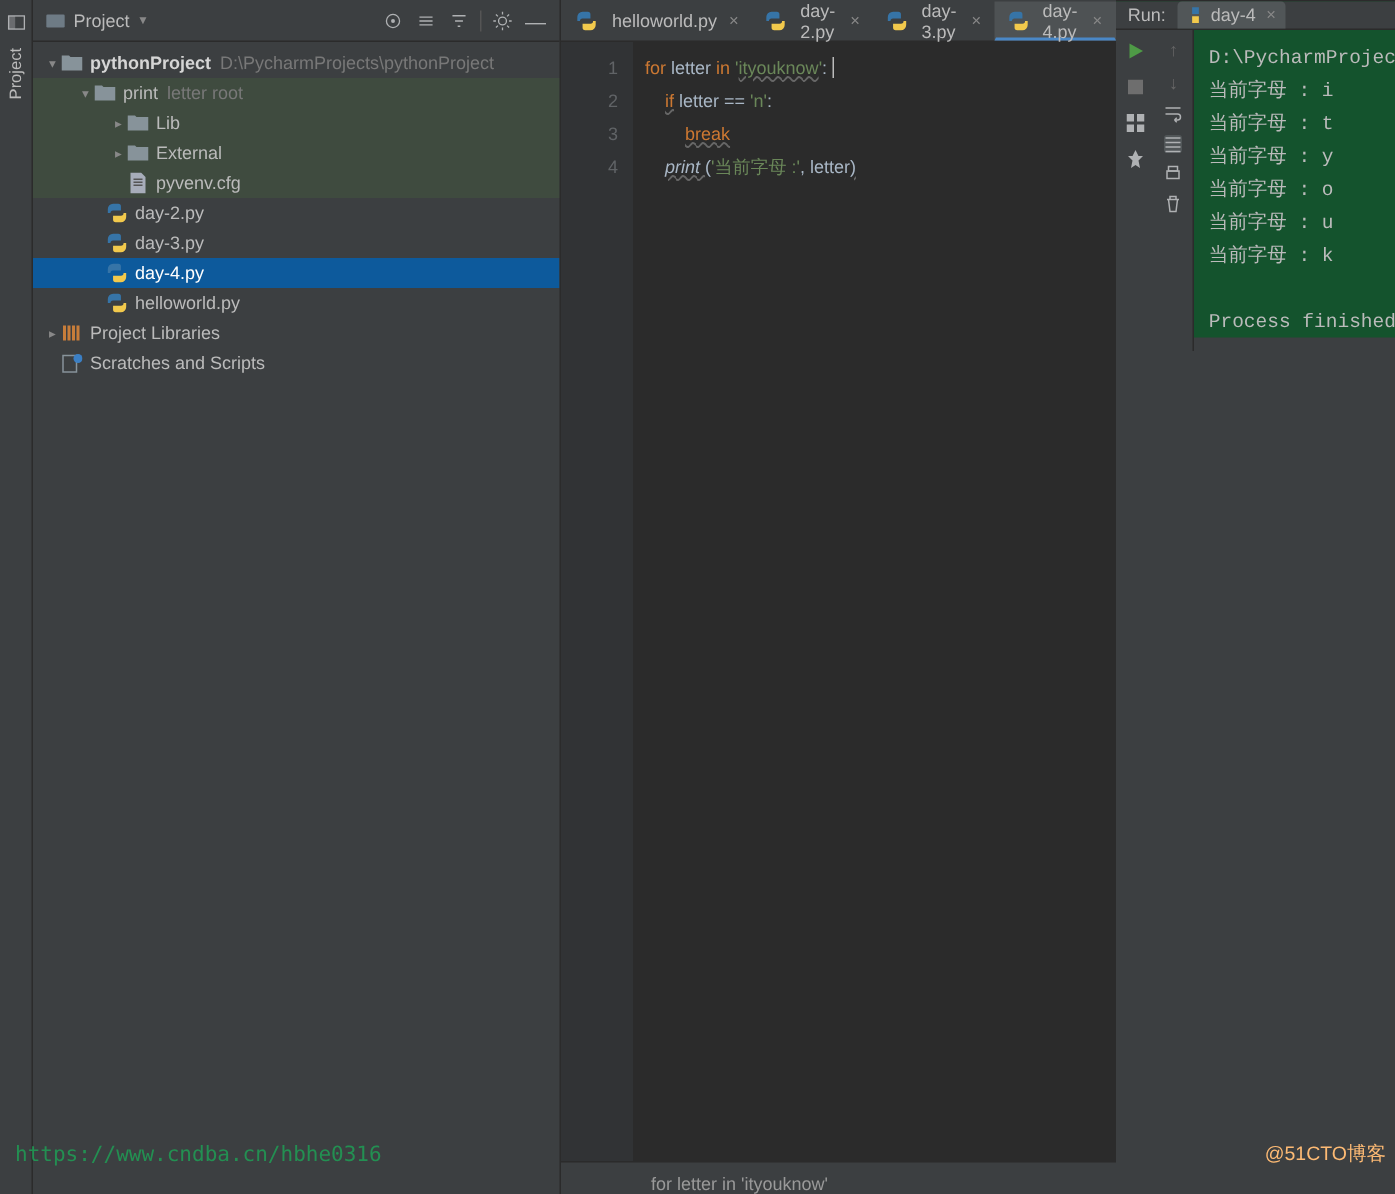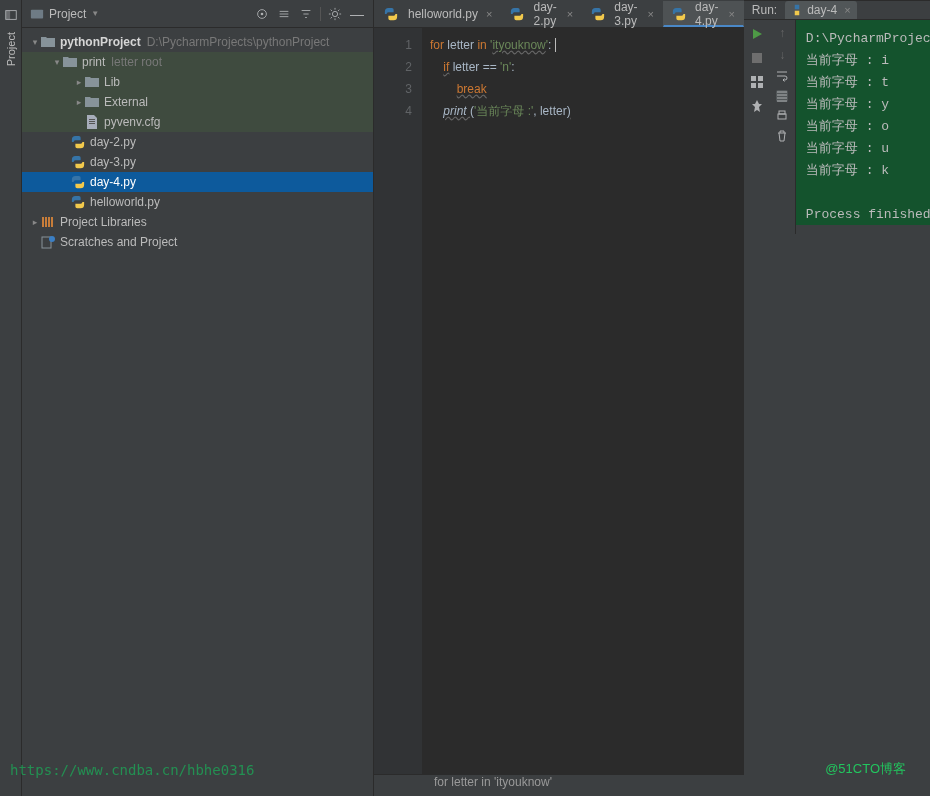--- a/index.html
+++ b/index.html
@@ -36,35 +36,35 @@
 .editor-body{flex:1;display:flex;overflow:hidden}
 .gutter{width:48px;background:#313335;color:#606366;text-align:right;padding:6px 10px 6px 0;font-family:"Consolas",monospace;font-size:13px;line-height:22px}
 .gutter .gl{height:22px}
 .code{flex:1;padding:6px 0 6px 8px;font-family:"Consolas","Courier New",monospace;font-size:13px;line-height:22px;color:#a9b7c6;white-space:pre}
 .kw{color:#cc7832}
 .str{color:#6a8759}
 .fn{color:#a9b7c6;font-style:italic}
 .under{text-decoration:underline;text-decoration-style:wavy;text-decoration-color:#666}
 .cursor{border-left:1px solid #bbb;animation:blink 1s infinite}
 @keyframes blink{50%{opacity:0}}
-.breadcrumbs{height:22px;background:#3c3f41;border-top:1px solid #2b2b2b;display:flex;align-items:flex-start;padding:0 12px 0 60px;color:#999;font-size:11px}
+.breadcrumbs{height:22px;background:#3c3f41;border-top:1px solid #2b2b2b;display:flex;align-items:flex-end;padding:0 12px 0 60px;color:#999;font-size:11px}
 
 
 .run-window{height:225px;border-top:1px solid #2b2b2b;background:#14532d;display:flex;flex-direction:column}
 .run-header{height:24px;background:#3c3f41;display:flex;align-items:center;padding:0 8px;gap:8px;color:#bbb;border-bottom:1px solid #2b2b2b}
 .run-header .rtab{display:flex;align-items:center;gap:4px;padding:2px 6px;background:#515658;border-radius:3px 3px 0 0}
 .run-body{flex:1;display:flex}
 .run-tools-col{width:26px;background:#3c3f41;display:flex;flex-direction:column;align-items:center;padding-top:6px;gap:8px}
 .run-tools-col .rt{width:16px;height:16px;color:#afb1b3;cursor:pointer;display:flex;align-items:center;justify-content:center}
 .run-tools-col2{width:26px;background:#3c3f41;display:flex;flex-direction:column;align-items:center;padding-top:6px;gap:8px;border-right:1px solid #2b2b2b}
 .console{flex:1;padding:8px 10px;font-family:"Consolas","Courier New",monospace;font-size:13px;line-height:22px;color:#bbb;white-space:pre;overflow:auto}
 
 
 .wm-left{position:absolute;bottom:18px;left:10px;color:#1f9e55;font-size:14px;font-family:Consolas,monospace;opacity:.85}
-.wm-right{position:absolute;bottom:18px;right:24px;color:#22c55e;font-size:13px}
+.wm-right{position:absolute;bottom:18px;right:6px;color:#fdba74;font-size:13px}
 
 
 svg{display:block}
 </style>
 </head>
 <body>
 
 <div class="root">
   <div class="main-area">
 
@@ -217,21 +217,21 @@
             </span>
           <span>Project Libraries</span>
         </div>
         <div class="tree-row" style="padding-left:18px">
           <span class="icon">
               <svg width="14" height="14" viewBox="0 0 14 14">
                 <rect x="1" y="2" width="9" height="11" fill="none" stroke="#87939a"></rect>
                 <circle cx="11" cy="4" r="3" fill="#3b7fc4"></circle>
               </svg>
             </span>
-          <span>Scratches and Project</span>
+          <span>Scratches and Scripts</span>
         </div>
       </div>
     </div>
 
     <div class="editor-area">
       <div class="tab-bar" id="tab-bar">
           <div class="tab">
             <span class="icon">
               <svg width="14" height="14" viewBox="0 0 16 16">
                 <path d="M5 1h4a2 2 0 012 2v3H5a2 2 0 00-2 2v0H1V5a4 4 0 014-4z" fill="#3674a7"></path>

